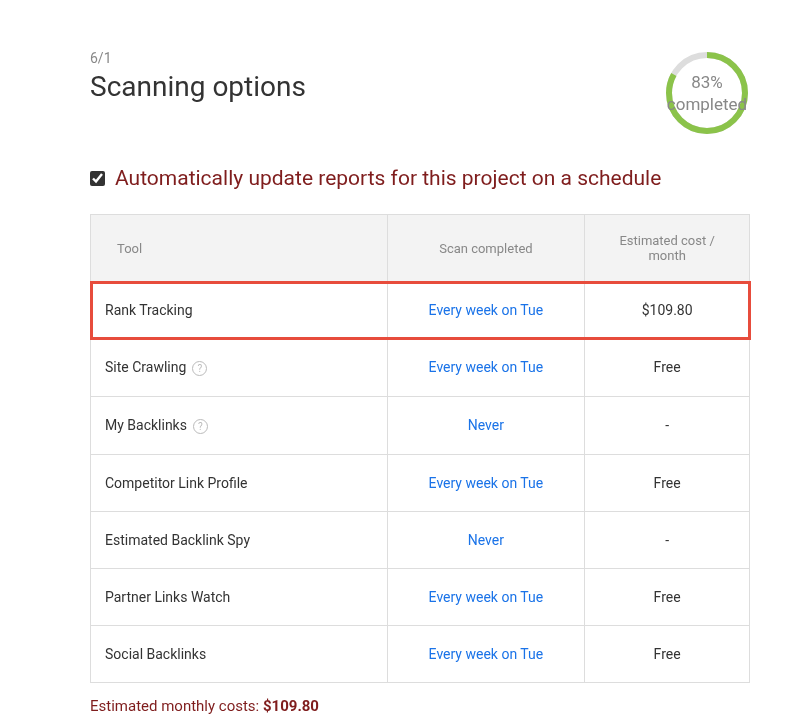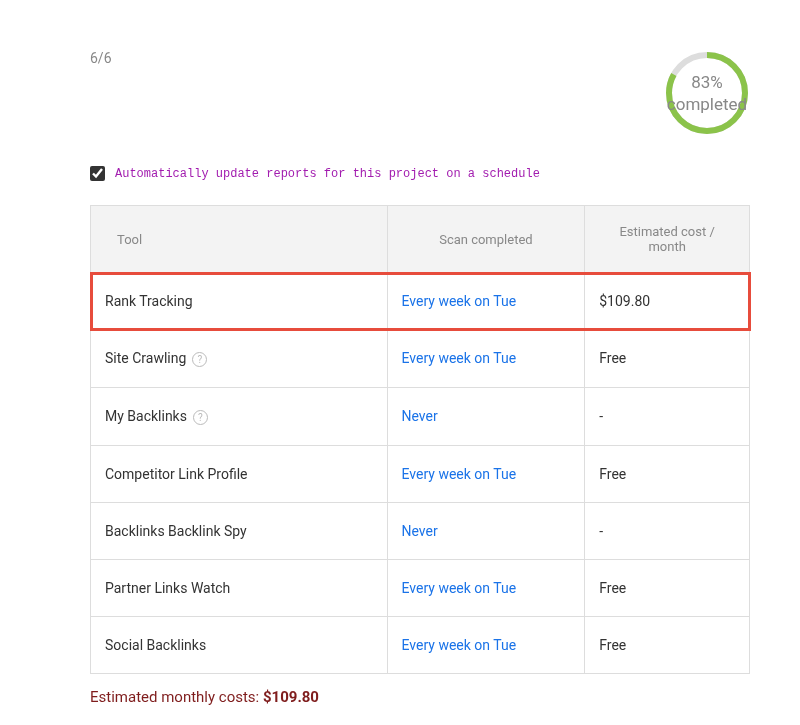--- a/index.html
+++ b/index.html
@@ -57,23 +57,22 @@
       align-items: center;
       margin-bottom: 24px;
     }
     .checkbox-row input[type="checkbox"] {
       width: 15px;
       height: 15px;
       margin-right: 10px;
       accent-color: #333333;
     }
     .checkbox-label {
-      font-size: 12px;
-      color: #a21caf;
-      font-family: Liberation Mono, monospace;
+      font-size: 21px;
+      color: #7f1d1d;
     }
     table.scan-table {
       width: 100%;
       border-collapse: collapse;
       border: 1px solid #dddddd;
     }
     table.scan-table th {
       background: #f3f3f3;
       color: #888888;
       font-weight: 400;
@@ -83,21 +82,21 @@
       text-align: center;
     }
     table.scan-table th:first-child {
       text-align: left;
     }
     table.scan-table td {
       font-size: 14px;
       color: #333333;
       padding: 20px 14px;
       border: 1px solid #dddddd;
-      text-align: left;
+      text-align: center;
     }
     table.scan-table td:first-child {
       text-align: left;
     }
     .schedule-link {
       color: #1a73e8;
       cursor: pointer;
     }
     .highlighted-row td {
       position: relative;
@@ -130,21 +129,22 @@
     }
     .col-tool { width: 45%; }
     .col-schedule { width: 30%; }
     .col-cost { width: 25%; }
   </style>
 </head>
 <body>
 
 <div class="header-row">
   <div class="header-text">
-    <div class="step-indicator">6/6</div>
+    <div class="step-indicator">6/1</div>
+    <h1 class="page-title">Scanning options</h1>
   </div>
   <div class="progress-circle">
     <svg width="86" height="86">
       <circle cx="43" cy="43" r="38" fill="none" stroke="#dddddd" stroke-width="6"></circle>
       <circle id="progress-arc" cx="43" cy="43" r="38" fill="none" stroke="#8BC34A" stroke-width="6" stroke-linecap="butt" stroke-dasharray="238.76" stroke-dashoffset="40.59"></circle>
     </svg>
     <div class="progress-circle-text">
       <div>83%</div>
       <div>completed</div>
     </div>
@@ -179,21 +179,21 @@
         <td><span>My Backlinks</span><span class="help-icon">?</span></td>
         <td><span class="schedule-link">Never</span></td>
         <td>-</td>
       </tr>
       <tr>
         <td><span>Competitor Link Profile</span></td>
         <td><span class="schedule-link">Every week on Tue</span></td>
         <td>Free</td>
       </tr>
       <tr>
-        <td><span>Backlinks Backlink Spy</span></td>
+        <td><span>Estimated Backlink Spy</span></td>
         <td><span class="schedule-link">Never</span></td>
         <td>-</td>
       </tr>
       <tr>
         <td><span>Partner Links Watch</span></td>
         <td><span class="schedule-link">Every week on Tue</span></td>
         <td>Free</td>
       </tr>
       <tr>
         <td><span>Social Backlinks</span></td>

